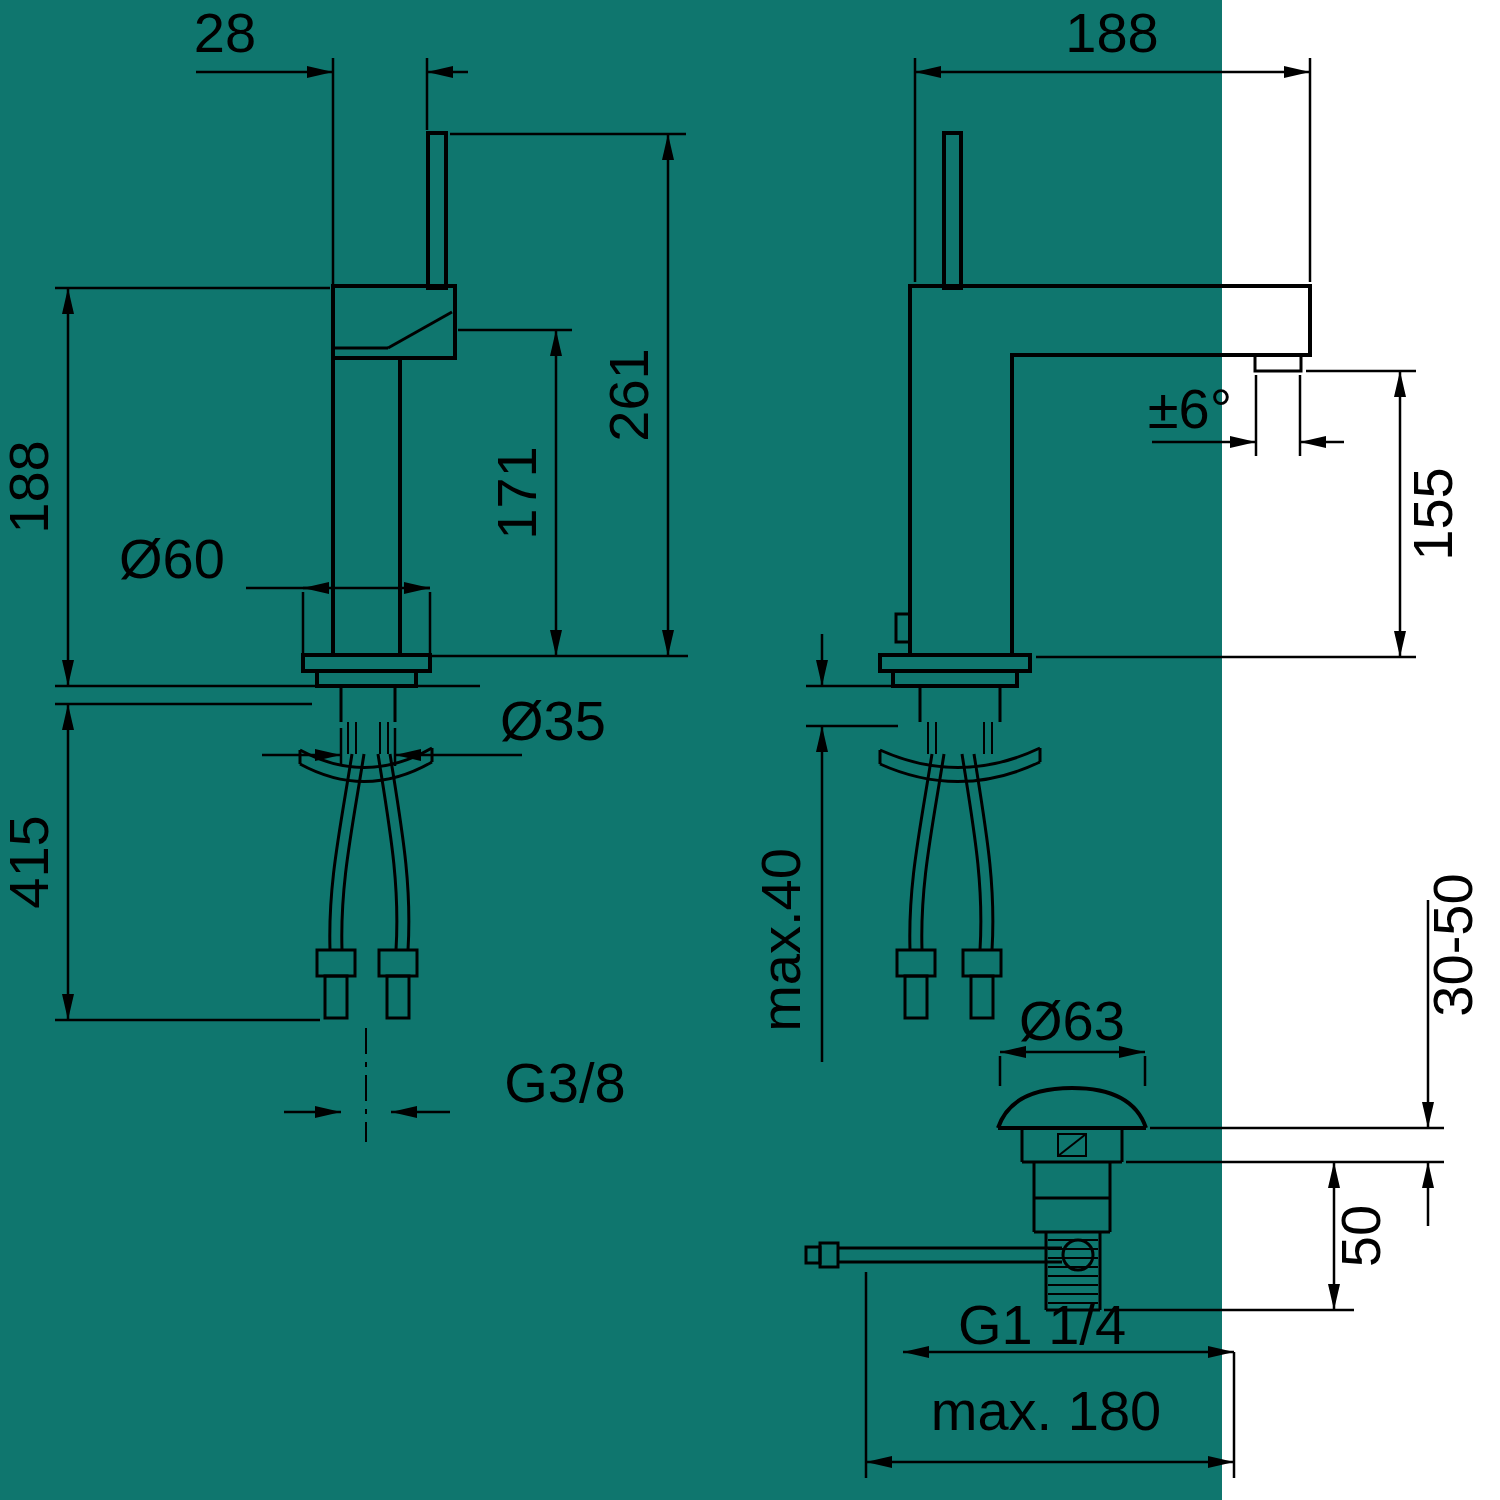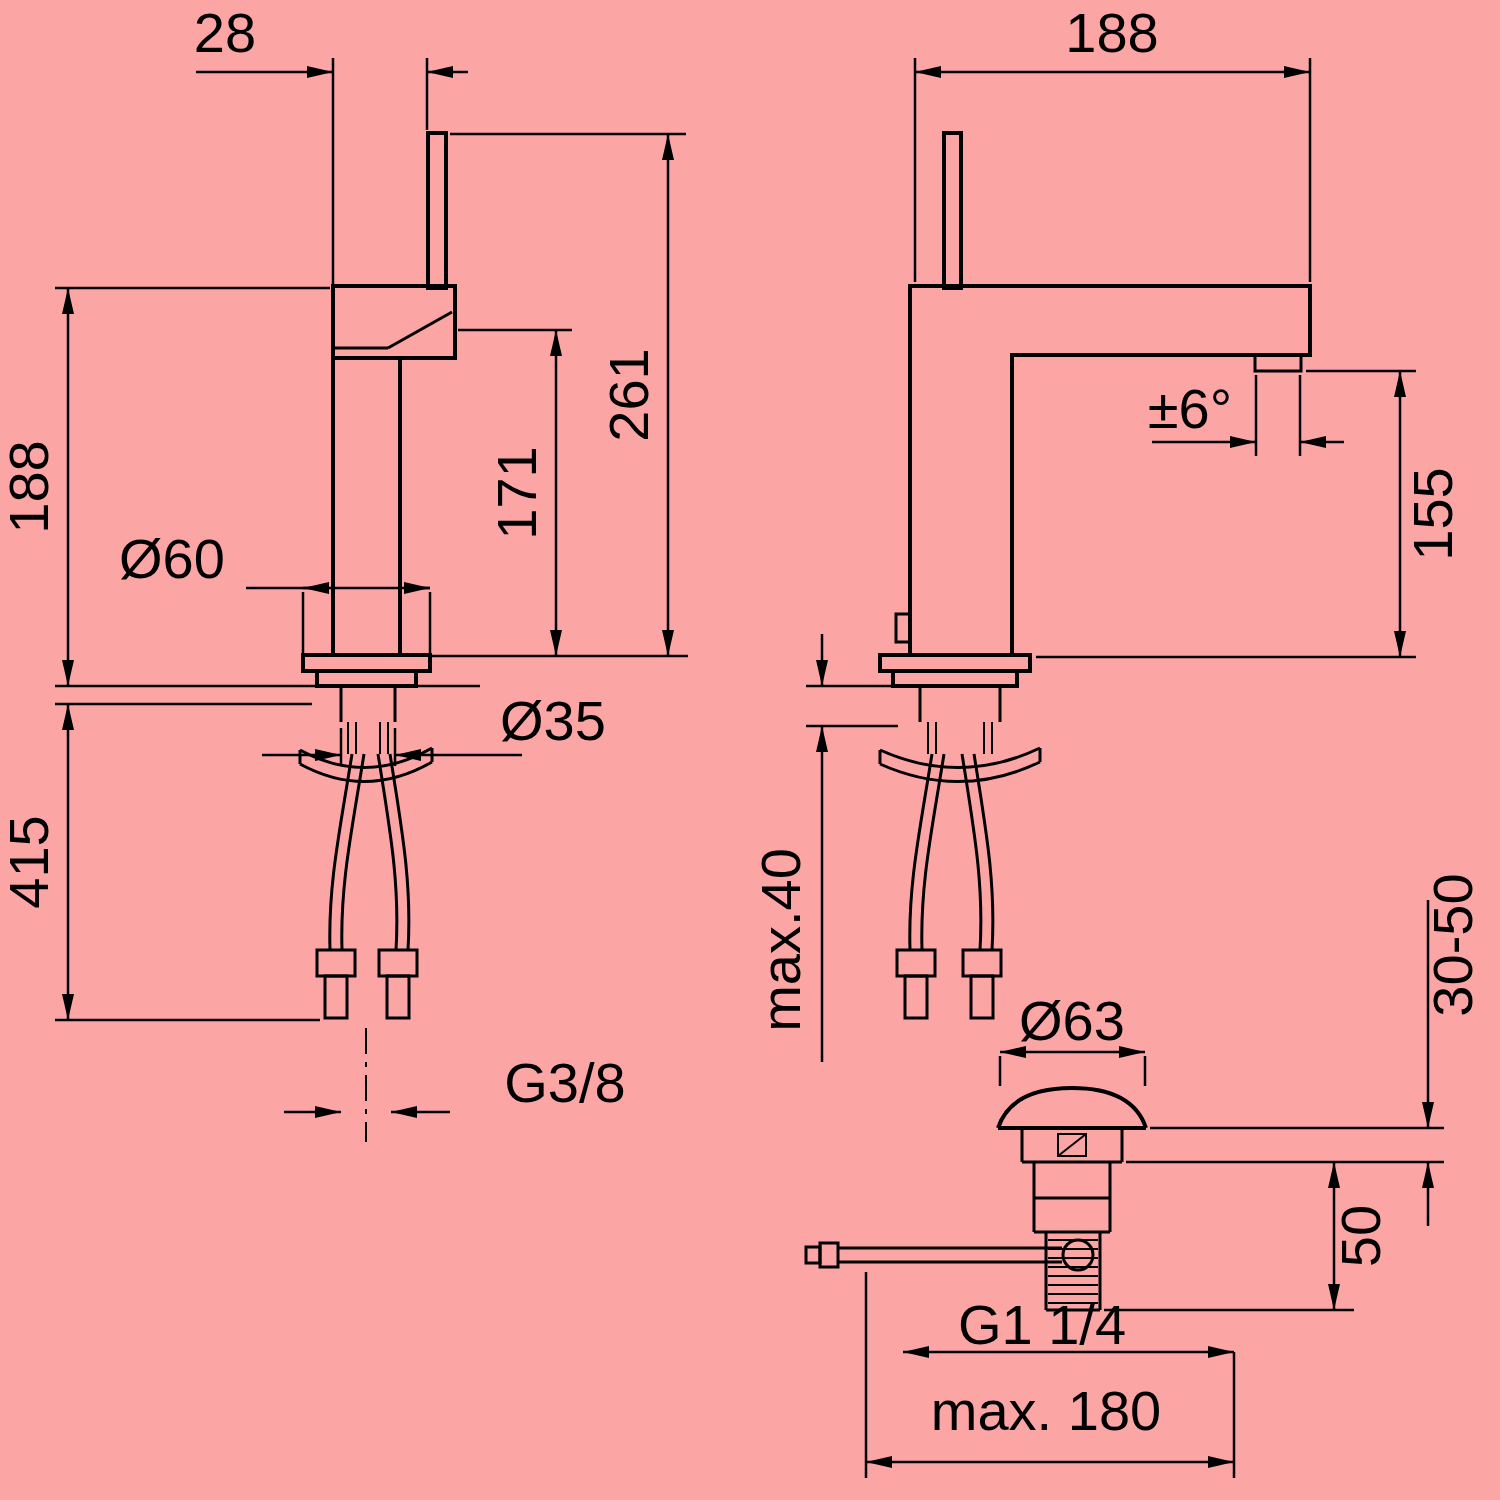--- a/index.html
+++ b/index.html
@@ -1,16 +1,16 @@
 <!DOCTYPE html>
 <html><head>
 <meta charset="utf-8">
 <style>
   html,body{margin:0;padding:0;background:#ffffff;}
-  .stage{width:1500px;height:1500px;background:#fca5a5;position:relative;}
+  .stage{width:1222px;height:1500px;background:#0f766e;position:relative;}
   svg{display:block;}
   .obj{fill:none;stroke:#000;stroke-width:4;stroke-linejoin:miter;stroke-linecap:butt;}
   .obj3{fill:none;stroke:#000;stroke-width:3;}
   .dim{fill:none;stroke:#000;stroke-width:2.5;}
   .thr{fill:none;stroke:#000;stroke-width:2;}
   .cl{fill:none;stroke:#000;stroke-width:2;stroke-dasharray:26 8 5 8;}
   text{font-family:"Liberation Sans","DejaVu Sans",sans-serif;font-size:56px;fill:#000;}
 </style>
 </head>
 <body>

